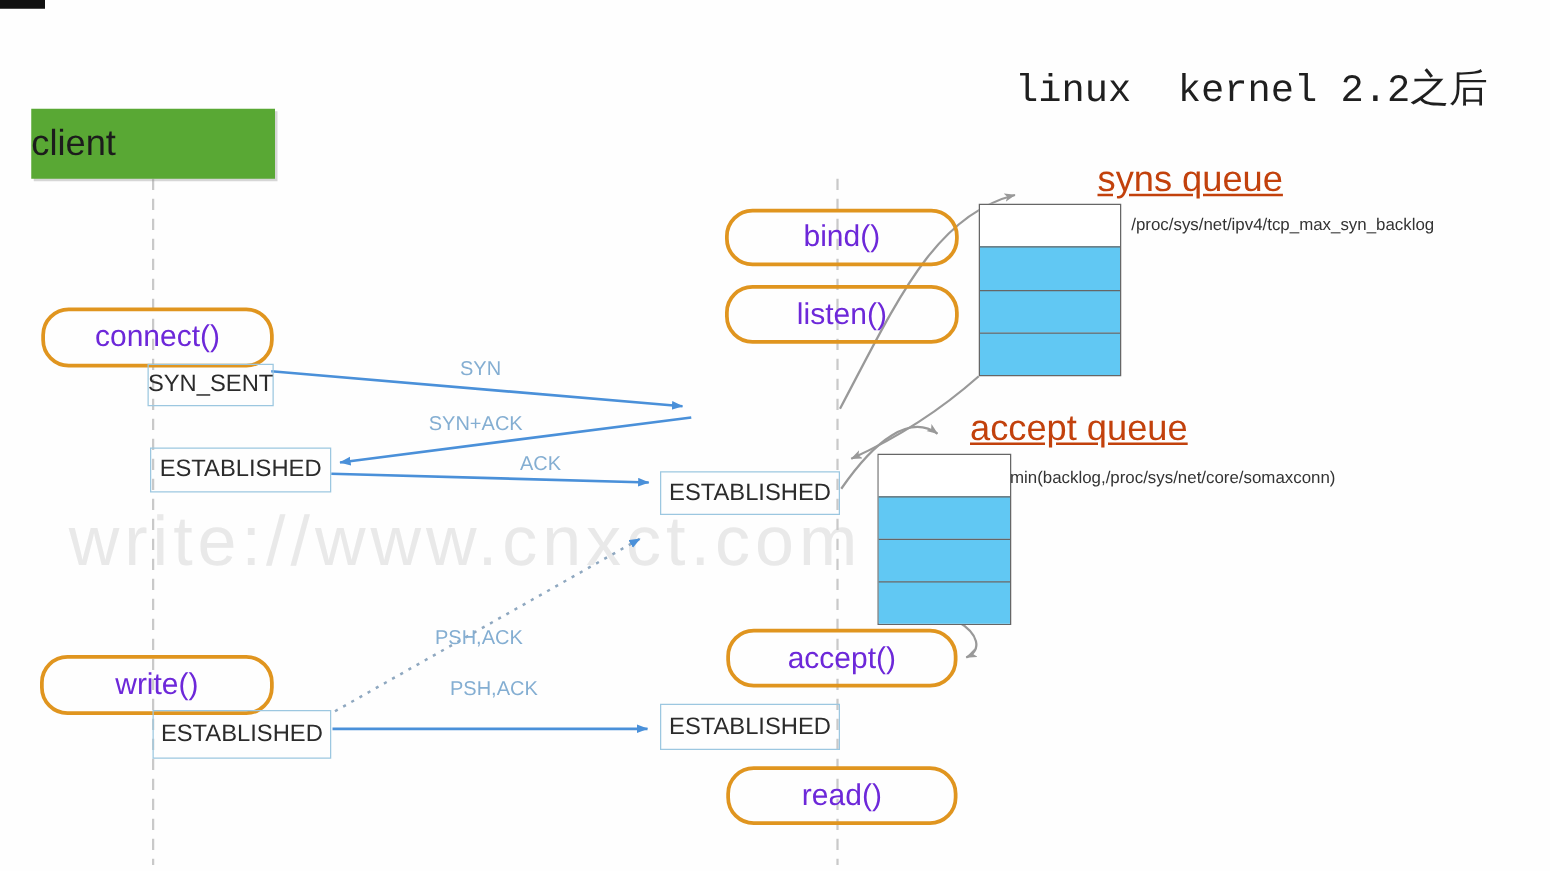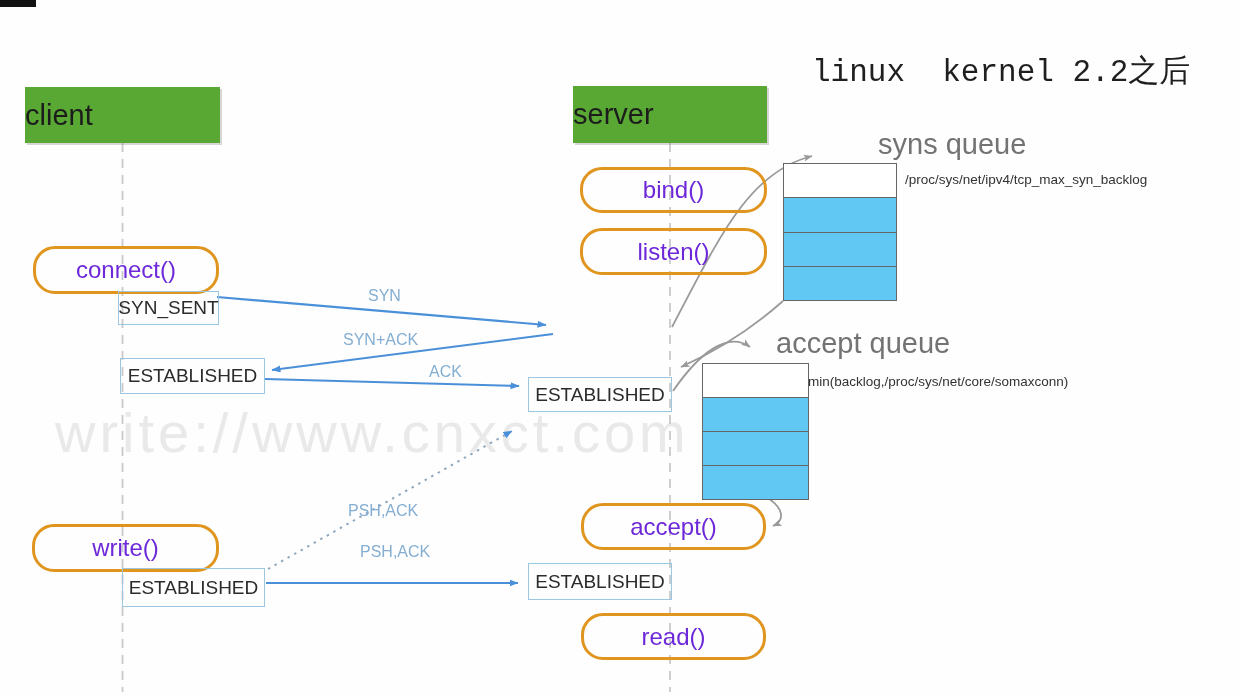--- a/index.html
+++ b/index.html
@@ -26,21 +26,21 @@
   
   .state{z-index:2;border:1.5px solid var(--c-state_border);background:transparent;
          display:flex;align-items:center;justify-content:center;font-size:19px;color:#2b2b2b;}
   
   .queue{z-index:2;border:1.5px solid var(--c-queue_border);display:flex;flex-direction:column;background:#fff;}
   .qrow{flex:1;background:#ffffff;border-top:1.5px solid var(--c-queue_border);}
   .qrow:first-child{border-top:none;}
   .qrow.filled{background:var(--c-queue_fill);}
   
   #title{left:812px;top:50px;font-size:31px;color:#1f1f1f;white-space:pre;z-index:2;font-family:Liberation Mono, monospace;}
-  .q-label{font-size:29px;color:#737373;z-index:2;white-space:nowrap;}
+  .q-label{font-size:29px;color:#c2410c;z-index:2;white-space:nowrap;text-decoration:underline;}
   .q-note{font-size:13.5px;color:#333333;z-index:2;white-space:nowrap;}
   .msg{font-size:16px;color:var(--c-label_blue);z-index:2;white-space:nowrap;}
   #corner-mark{left:0;top:0;width:36px;height:7px;background:#111;z-index:3;}
 </style>
 </head>
 <body>
 
 <div id="stage">
 
   <div class="abs" id="corner-mark"></div>
@@ -69,23 +69,20 @@
     <path class="arrow-gray" d="M672 327 C718 240 748 172 812 156" marker-end="url(#mg)"></path>
     <path class="arrow-gray" d="M783 301 C748 332 714 352 681 367" marker-end="url(#mg)"></path>
     <path class="arrow-gray" d="M673 391 C700 352 728 331 750 347" marker-end="url(#mg)"></path>
     <path class="arrow-gray" d="M766 497 C783 507 786 520 773 526" marker-end="url(#mg)"></path>
   </svg>
 
   <div class="abs" id="title">linux  kernel 2.2之后</div>
 
   <div class="abs actor" style="left:25px;top:87px;width:195px;height:56px">
     <span>client</span>
-  </div>
-  <div class="abs actor" style="left:573px;top:86px;width:194px;height:57px">
-    <span>server</span>
   </div>
 
   <div class="abs call" style="left:33px;top:246px;width:180px;height:42px">
     <span>connect()</span>
   </div>
   <div class="abs call" style="left:32px;top:524px;width:181px;height:42px">
     <span>write()</span>
   </div>
   <div class="abs call" style="left:580px;top:167px;width:181px;height:40px">
     <span>bind()</span>
@@ -129,17 +126,17 @@
       <div class="qrow"></div>
       <div class="qrow filled"></div>
       <div class="qrow filled"></div>
       <div class="qrow filled"></div>
     </div>
   <div class="abs q-label" style="left:776px;top:327px">accept queue</div>
   <div class="abs q-note" style="left:808px;top:374px">min(backlog,/proc/sys/net/core/somaxconn)</div>
 
   <div class="abs msg" style="left:368px;top:287px">SYN</div>
   <div class="abs msg" style="left:343px;top:331px">SYN+ACK</div>
-  <div class="abs msg" style="left:429px;top:363px">ACK</div>
+  <div class="abs msg" style="left:416px;top:363px">ACK</div>
   <div class="abs msg" style="left:348px;top:502px">PSH,ACK</div>
   <div class="abs msg" style="left:360px;top:543px">PSH,ACK</div>
 
 </div>
 
 </body></html>

